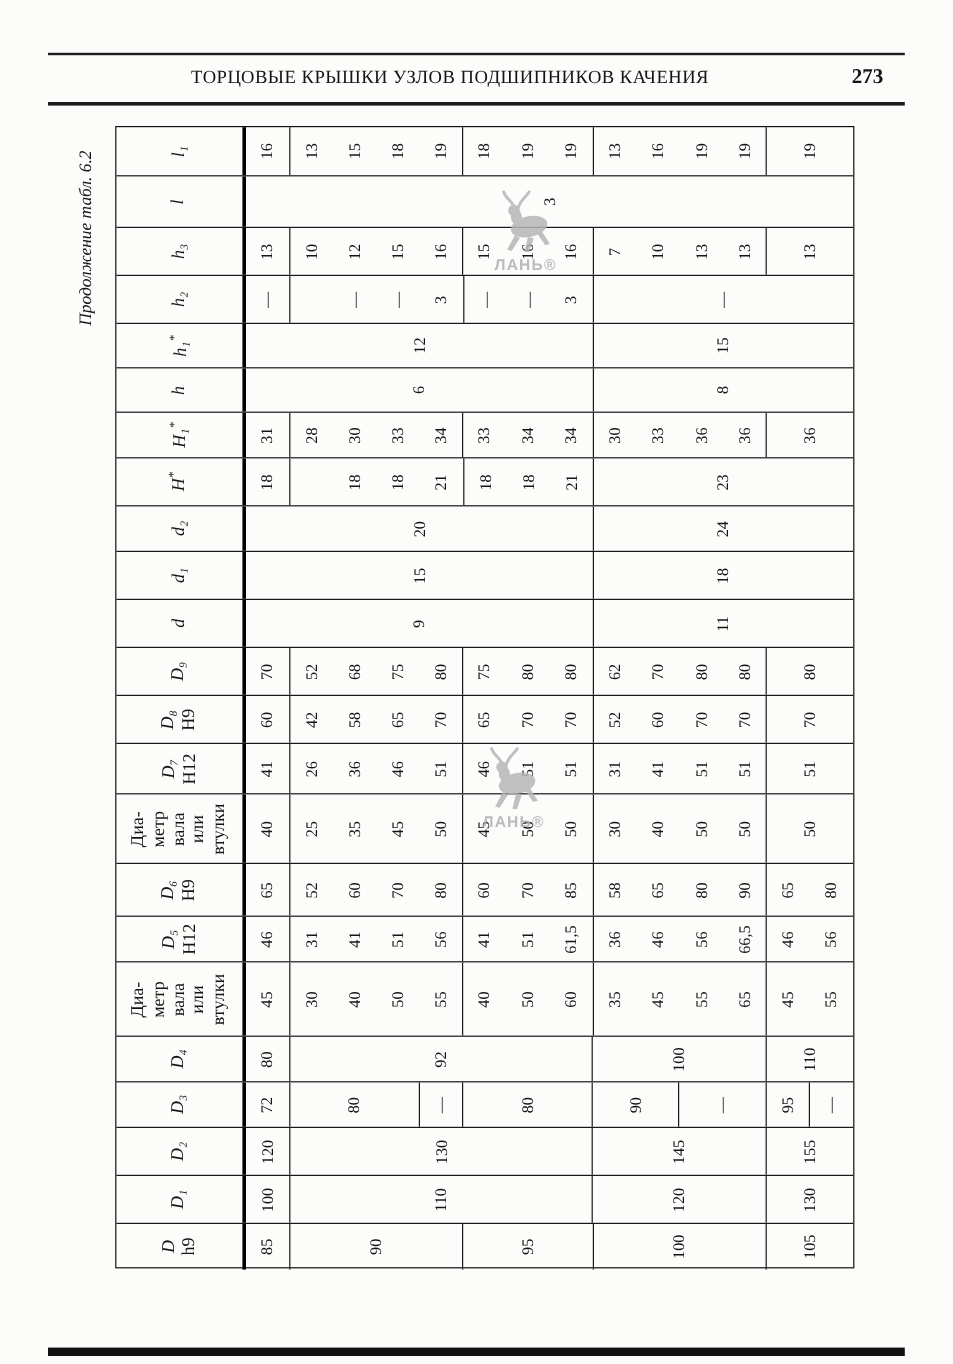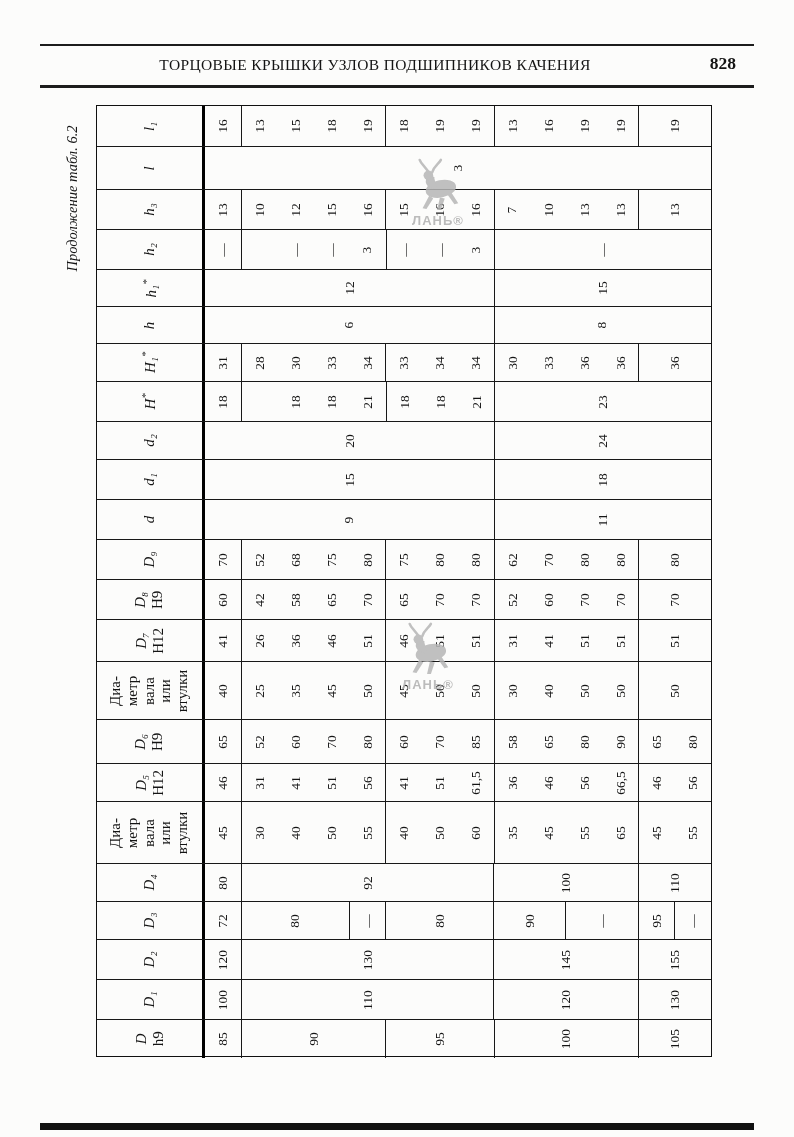--- a/index.html
+++ b/index.html
@@ -40,21 +40,21 @@
 </style>
 </head>
 <body>
 
 <div class="page">
 
   <div class="rule top"></div>
 
   <div class="header">
     <span class="title">ТОРЦОВЫЕ КРЫШКИ УЗЛОВ ПОДШИПНИКОВ КАЧЕНИЯ</span>
-    <span class="pagenum">828</span>
+    <span class="pagenum">273</span>
   </div>
 
   <div class="rule underhead"></div>
 
   <div class="contnote">
     <span>Продолжение табл. 6.2</span>
   </div>
 
   <div class="dtable" id="dtable">
       <div class="band" style="height: 40px;">

